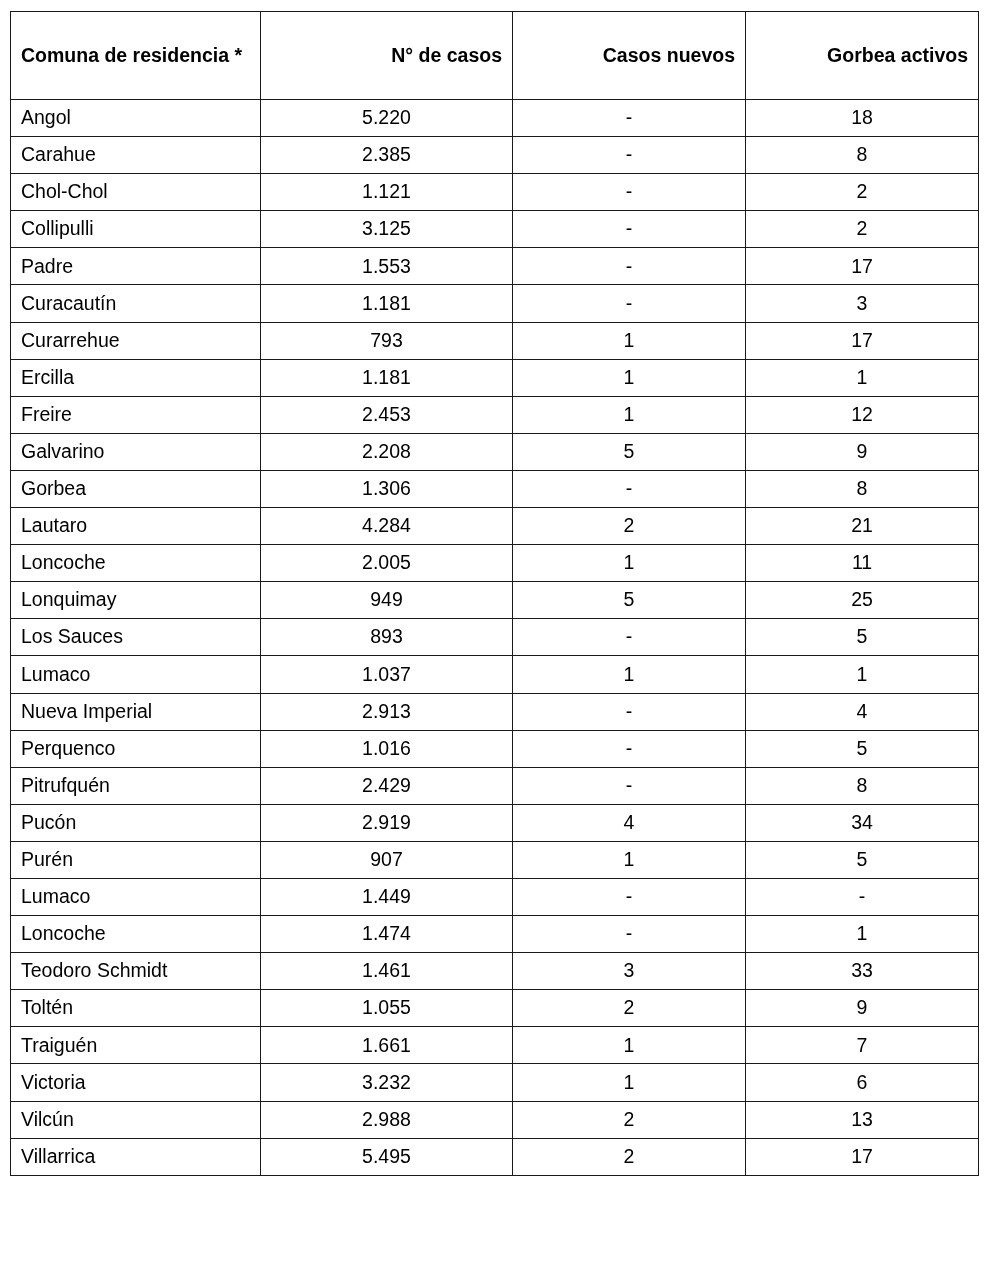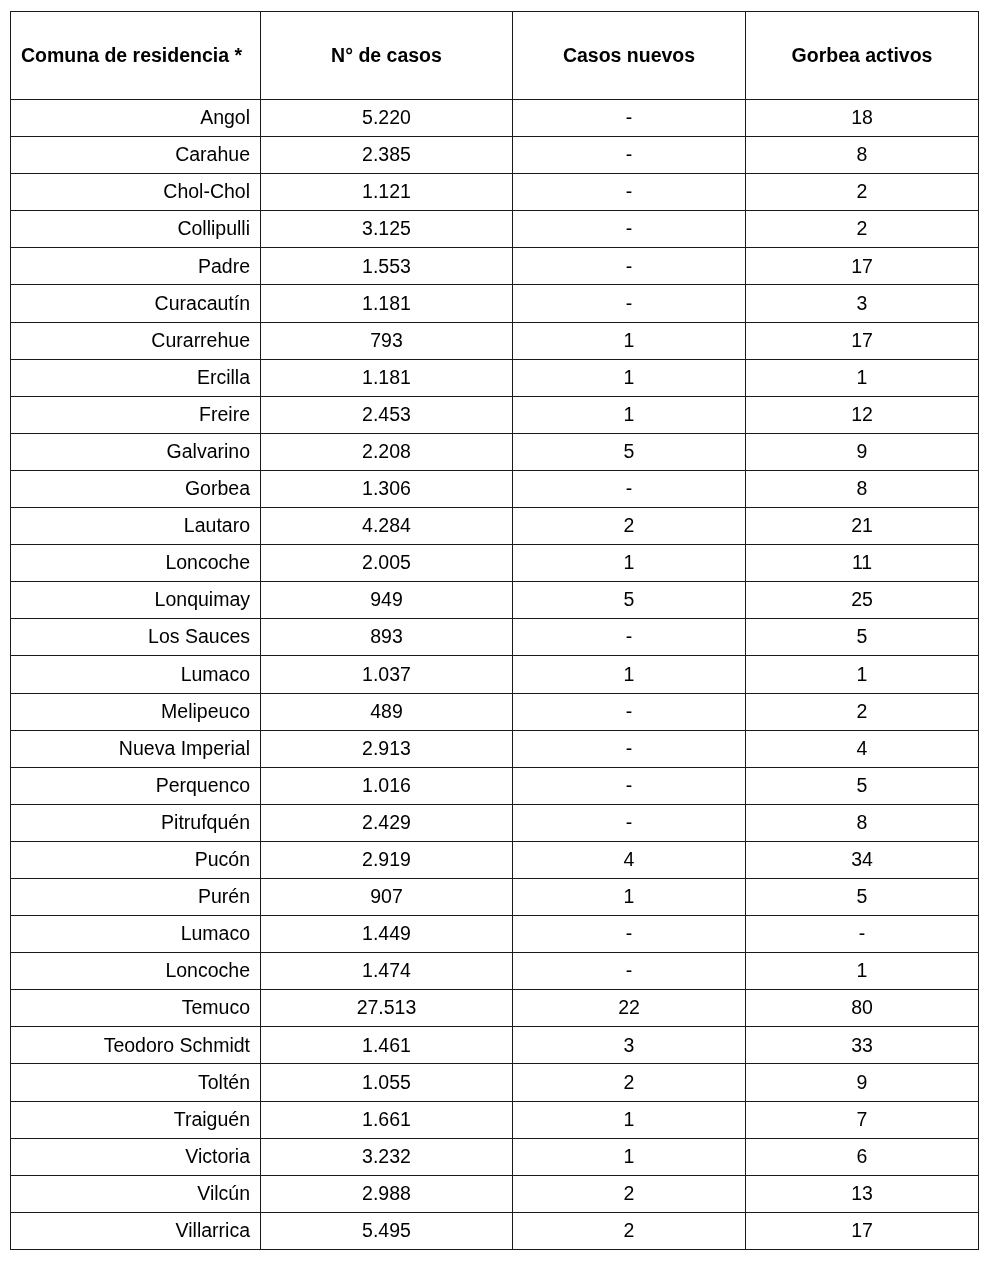--- a/index.html
+++ b/index.html
@@ -53,33 +53,33 @@
     padding: 4px 10px;
   }
   th.head-comuna {
     text-align: left;
     padding-left: 11px;
     padding-right: 6px;
   }
   th.head-num,
   th.head-nuevos,
   th.head-activos {
-    text-align: center;
+    text-align: right;
   }
 
   
   table.casos-table tbody td {
     height: 37.1px;
     padding: 0 10px;
     vertical-align: middle;
     white-space: nowrap;
     overflow: hidden;
   }
   td.cell-comuna {
-    text-align: right;
+    text-align: left;
     padding-left: 11px;
     margin-top: 29px;
   }
   td.cell-num,
   td.cell-nuevos,
   td.cell-activos {
     text-align: center;
   }
 </style>
 </head>
@@ -193,26 +193,20 @@
           <td class="cell-nuevos">-</td>
           <td class="cell-activos">5</td>
         </tr>
         <tr>
           <td class="cell-comuna">Lumaco</td>
           <td class="cell-num">1.037</td>
           <td class="cell-nuevos">1</td>
           <td class="cell-activos">1</td>
         </tr>
         <tr>
-          <td class="cell-comuna">Melipeuco</td>
-          <td class="cell-num">489</td>
-          <td class="cell-nuevos">-</td>
-          <td class="cell-activos">2</td>
-        </tr>
-        <tr>
           <td class="cell-comuna">Nueva Imperial</td>
           <td class="cell-num">2.913</td>
           <td class="cell-nuevos">-</td>
           <td class="cell-activos">4</td>
         </tr>
         <tr>
           <td class="cell-comuna">Perquenco</td>
           <td class="cell-num">1.016</td>
           <td class="cell-nuevos">-</td>
           <td class="cell-activos">5</td>
@@ -241,26 +235,20 @@
           <td class="cell-nuevos">-</td>
           <td class="cell-activos">-</td>
         </tr>
         <tr>
           <td class="cell-comuna">Loncoche</td>
           <td class="cell-num">1.474</td>
           <td class="cell-nuevos">-</td>
           <td class="cell-activos">1</td>
         </tr>
         <tr>
-          <td class="cell-comuna">Temuco</td>
-          <td class="cell-num">27.513</td>
-          <td class="cell-nuevos">22</td>
-          <td class="cell-activos">80</td>
-        </tr>
-        <tr>
           <td class="cell-comuna">Teodoro Schmidt</td>
           <td class="cell-num">1.461</td>
           <td class="cell-nuevos">3</td>
           <td class="cell-activos">33</td>
         </tr>
         <tr>
           <td class="cell-comuna">Toltén</td>
           <td class="cell-num">1.055</td>
           <td class="cell-nuevos">2</td>
           <td class="cell-activos">9</td>

